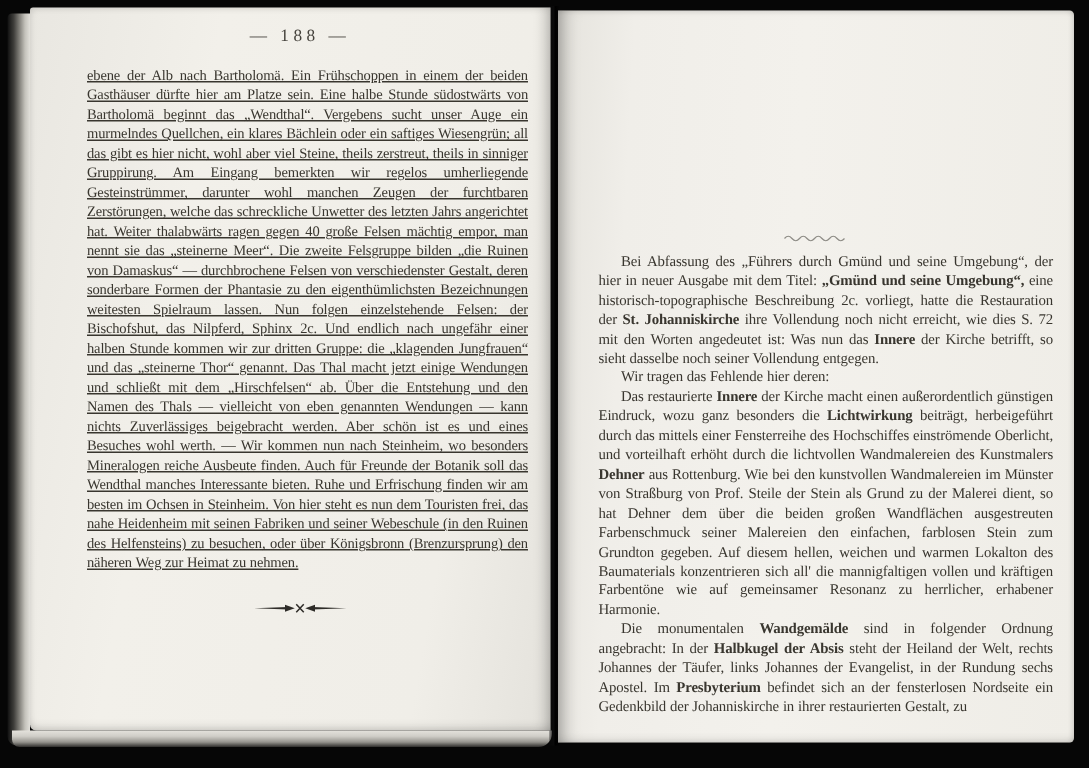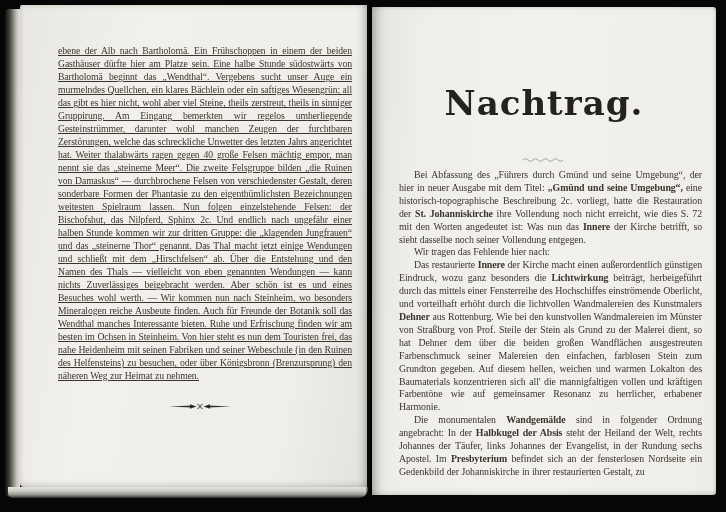--- a/index.html
+++ b/index.html
@@ -72,40 +72,40 @@
 </head>
 <body>
 
 <div class="book-edge-left"></div>
 <div class="book-edge-bottom"></div>
 <div class="book-gutter"></div>
 <div class="speck speck-1"></div>
 <div class="speck speck-2"></div>
 
 <div class="page left-page">
+  <div class="page-number">— 188 —</div>
   <div class="left-text">
       <p class="para"><span>ebene der Alb nach Bartholomä. Ein Frühschoppen in einem der beiden Gasthäuser dürfte hier am Platze sein. Eine halbe Stunde südostwärts von Bartholomä beginnt das „Wendthal“. Vergebens sucht unser Auge ein murmelndes Quellchen, ein klares Bächlein oder ein saftiges Wiesengrün; all das gibt es hier nicht, wohl aber viel Steine, theils zerstreut, theils in sinniger Gruppirung. Am Eingang bemerkten wir regelos umherliegende Gesteinstrümmer, darunter wohl manchen Zeugen der furchtbaren Zerstörungen, welche das schreckliche Unwetter des letzten Jahrs angerichtet hat. Weiter thalabwärts ragen gegen 40 große Felsen mächtig empor, man nennt sie das „steinerne Meer“. Die zweite Felsgruppe bilden „die Ruinen von Damaskus“ — durchbrochene Felsen von verschiedenster Gestalt, deren sonderbare Formen der Phantasie zu den eigenthümlichsten Bezeichnungen weitesten Spielraum lassen. Nun folgen einzelstehende Felsen: der Bischofshut, das Nilpferd, Sphinx 2c. Und endlich nach ungefähr einer halben Stunde kommen wir zur dritten Gruppe: die „klagenden Jungfrauen“ und das „steinerne Thor“ genannt. Das Thal macht jetzt einige Wendungen und schließt mit dem „Hirschfelsen“ ab. Über die Entstehung und den Namen des Thals — vielleicht von eben genannten Wendungen — kann nichts Zuverlässiges beigebracht werden. Aber schön ist es und eines Besuches wohl werth. — Wir kommen nun nach Steinheim, wo besonders Mineralogen reiche Ausbeute finden. Auch für Freunde der Botanik soll das Wendthal manches Interessante bieten. Ruhe und Erfrischung finden wir am besten im Ochsen in Steinheim. Von hier steht es nun dem Touristen frei, das nahe Heidenheim mit seinen Fabriken und seiner Webeschule (in den Ruinen des Helfensteins) zu besuchen, oder über Königsbronn (Brenzursprung) den näheren Weg zur Heimat zu nehmen.</span></p>
     </div>
   <div class="divider">
     <svg width="62" height="9" viewBox="0 0 62 9" aria-hidden="true">
       <path d="M0 4.5 L23 3.6 L23 5.4 Z" fill="#2e2c28"></path>
       <path d="M21 2.2 L27.5 4.5 L21 6.8 Z" fill="#2e2c28"></path>
       <path d="M28.5 1.8 L33.5 7.2 M33.5 1.8 L28.5 7.2" stroke="#2e2c28" stroke-width="1" fill="none"></path>
       <path d="M41 2.2 L34.5 4.5 L41 6.8 Z" fill="#2e2c28"></path>
       <path d="M62 4.5 L39 3.6 L39 5.4 Z" fill="#2e2c28"></path>
     </svg>
   </div>
 </div>
 
 <div class="page right-page">
-  <div class="heading">Nachtrag.</div>
   <div class="flourish">
     <svg width="44" height="7" viewBox="0 0 44 7" aria-hidden="true">
       <path d="M1 4 q2.5 -3 5 0 t5 0 t5 0 t5 0 t5 0 t5 0 t5 0 t5 0" fill="none" stroke="#8e8c86" stroke-width="0.8"></path>
     </svg>
   </div>
   <div class="right-text">
       <p class="para indent"><span>Bei Abfassung des „Führers durch Gmünd und seine Umgebung“, der hier in neuer Ausgabe mit dem Titel: </span><span class="bold">„Gmünd und seine Umgebung“,</span><span> eine historisch-topographische Beschreibung 2c. vorliegt, hatte die Restauration der </span><span class="bold">St. Johanniskirche</span><span> ihre Vollendung noch nicht erreicht, wie dies S. 72 mit den Worten angedeutet ist: Was nun das </span><span class="bold">Innere</span><span> der Kirche betrifft, so sieht dasselbe noch seiner Vollendung entgegen.</span></p>
-      <p class="para indent"><span>Wir tragen das Fehlende hier nach:</span></p>
+      <p class="para indent"><span>Wir tragen das Fehlende hier deren:</span></p>
       <p class="para indent"><span>Das restaurierte </span><span class="bold">Innere</span><span> der Kirche macht einen außerordentlich günstigen Eindruck, wozu ganz besonders die </span><span class="bold">Lichtwirkung</span><span> beiträgt, herbeigeführt durch das mittels einer Fensterreihe des Hochschiffes einströmende Oberlicht, und vorteilhaft erhöht durch die lichtvollen Wandmalereien des Kunstmalers </span><span class="bold">Dehner</span><span> aus Rottenburg. Wie bei den kunstvollen Wandmalereien im Münster von Straßburg von Prof. Steile der Stein als Grund zu der Malerei dient, so hat Dehner dem über die beiden großen Wandflächen ausgestreuten Farbenschmuck seiner Malereien den einfachen, farblosen Stein zum Grundton gegeben. Auf diesem hellen, weichen und warmen Lokalton des Baumaterials konzentrieren sich all' die mannigfaltigen vollen und kräftigen Farbentöne wie auf gemeinsamer Resonanz zu herrlicher, erhabener Harmonie.</span></p>
       <p class="para indent"><span>Die monumentalen </span><span class="bold">Wandgemälde</span><span> sind in folgender Ordnung angebracht: In der </span><span class="bold">Halbkugel der Absis</span><span> steht der Heiland der Welt, rechts Johannes der Täufer, links Johannes der Evangelist, in der Rundung sechs Apostel. Im </span><span class="bold">Presbyterium</span><span> befindet sich an der fensterlosen Nordseite ein Gedenkbild der Johanniskirche in ihrer restaurierten Gestalt, zu</span></p>
     </div>
 </div>
 
 </body></html>

